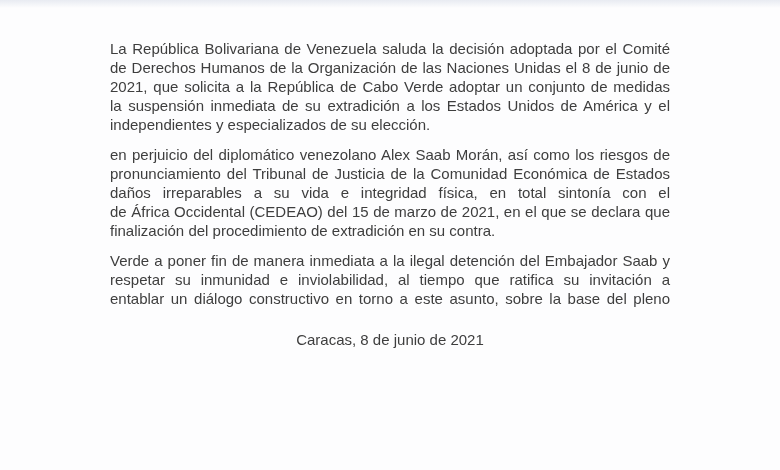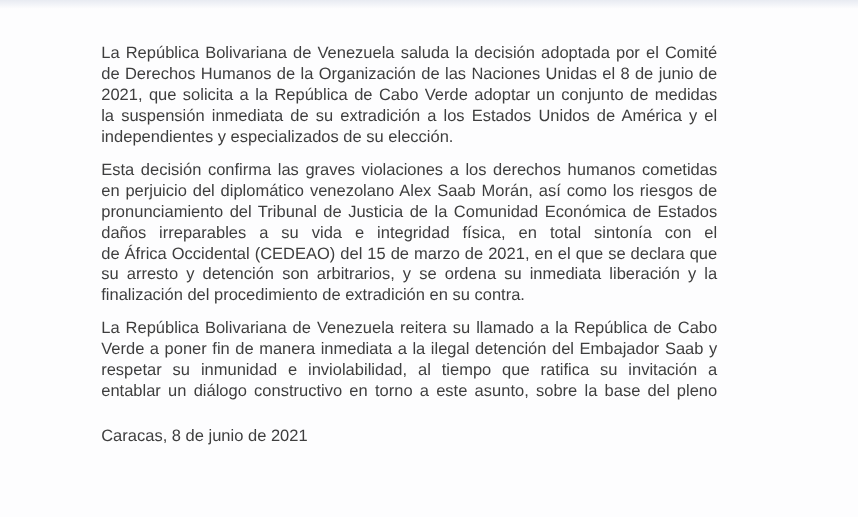--- a/index.html
+++ b/index.html
@@ -19,65 +19,62 @@
   }
   .top-strip {
     position: absolute;
     top: 0; left: 0;
     width: 100%;
     height: 8px;
     background: linear-gradient(to bottom, var(--strip) 0%, rgba(255,255,255,0) 100%);
   }
   .doc {
     position: absolute;
-    left: 92px;
+    left: 110px;
     top: 39px;
     width: 560px;
     color: var(--text);
     font-size: 15px;
     line-height: 19px;
   }
   .paragraph { margin-bottom: 11px; }
   .line {
     text-align: justify;
     text-align-last: justify;
     white-space: normal;
   }
   .line.last {
     text-align-last: left;
   }
   .dateline {
     margin-top: 22px;
-    text-align: left;
+    text-align: center;
   }
 </style>
 </head>
 <body>
 
 <div class="page">
   <div class="top-strip"></div>
   <div class="doc">
 
     <div class="paragraph">
         <div class="line">La República Bolivariana de Venezuela saluda la decisión adoptada por el Comité</div>
         <div class="line">de Derechos Humanos de la Organización de las Naciones Unidas el 8 de junio de</div>
         <div class="line">2021, que solicita a la República de Cabo Verde adoptar un conjunto de medidas</div>
         <div class="line">la suspensión inmediata de su extradición a los Estados Unidos de América y el</div>
         <div class="line last">independientes y especializados de su elección.</div>
       </div>
       <div class="paragraph">
-        <div class="line">Esta decisión confirma las graves violaciones a los derechos humanos cometidas</div>
         <div class="line">en perjuicio del diplomático venezolano Alex Saab Morán, así como los riesgos de</div>
         <div class="line">pronunciamiento del Tribunal de Justicia de la Comunidad Económica de Estados</div>
         <div class="line">daños irreparables a su vida e integridad física, en total sintonía con el</div>
         <div class="line">de África Occidental (CEDEAO) del 15 de marzo de 2021, en el que se declara que</div>
-        <div class="line">su arresto y detención son arbitrarios, y se ordena su inmediata liberación y la</div>
         <div class="line last">finalización del procedimiento de extradición en su contra.</div>
       </div>
       <div class="paragraph">
-        <div class="line">La República Bolivariana de Venezuela reitera su llamado a la República de Cabo</div>
         <div class="line">Verde a poner fin de manera inmediata a la ilegal detención del Embajador Saab y</div>
         <div class="line">respetar su inmunidad e inviolabilidad, al tiempo que ratifica su invitación a</div>
         <div class="line">entablar un diálogo constructivo en torno a este asunto, sobre la base del pleno</div>
       </div>
       <div class="dateline">Caracas, 8 de junio de 2021</div>
   </div>
 </div>
 
 </body></html>

